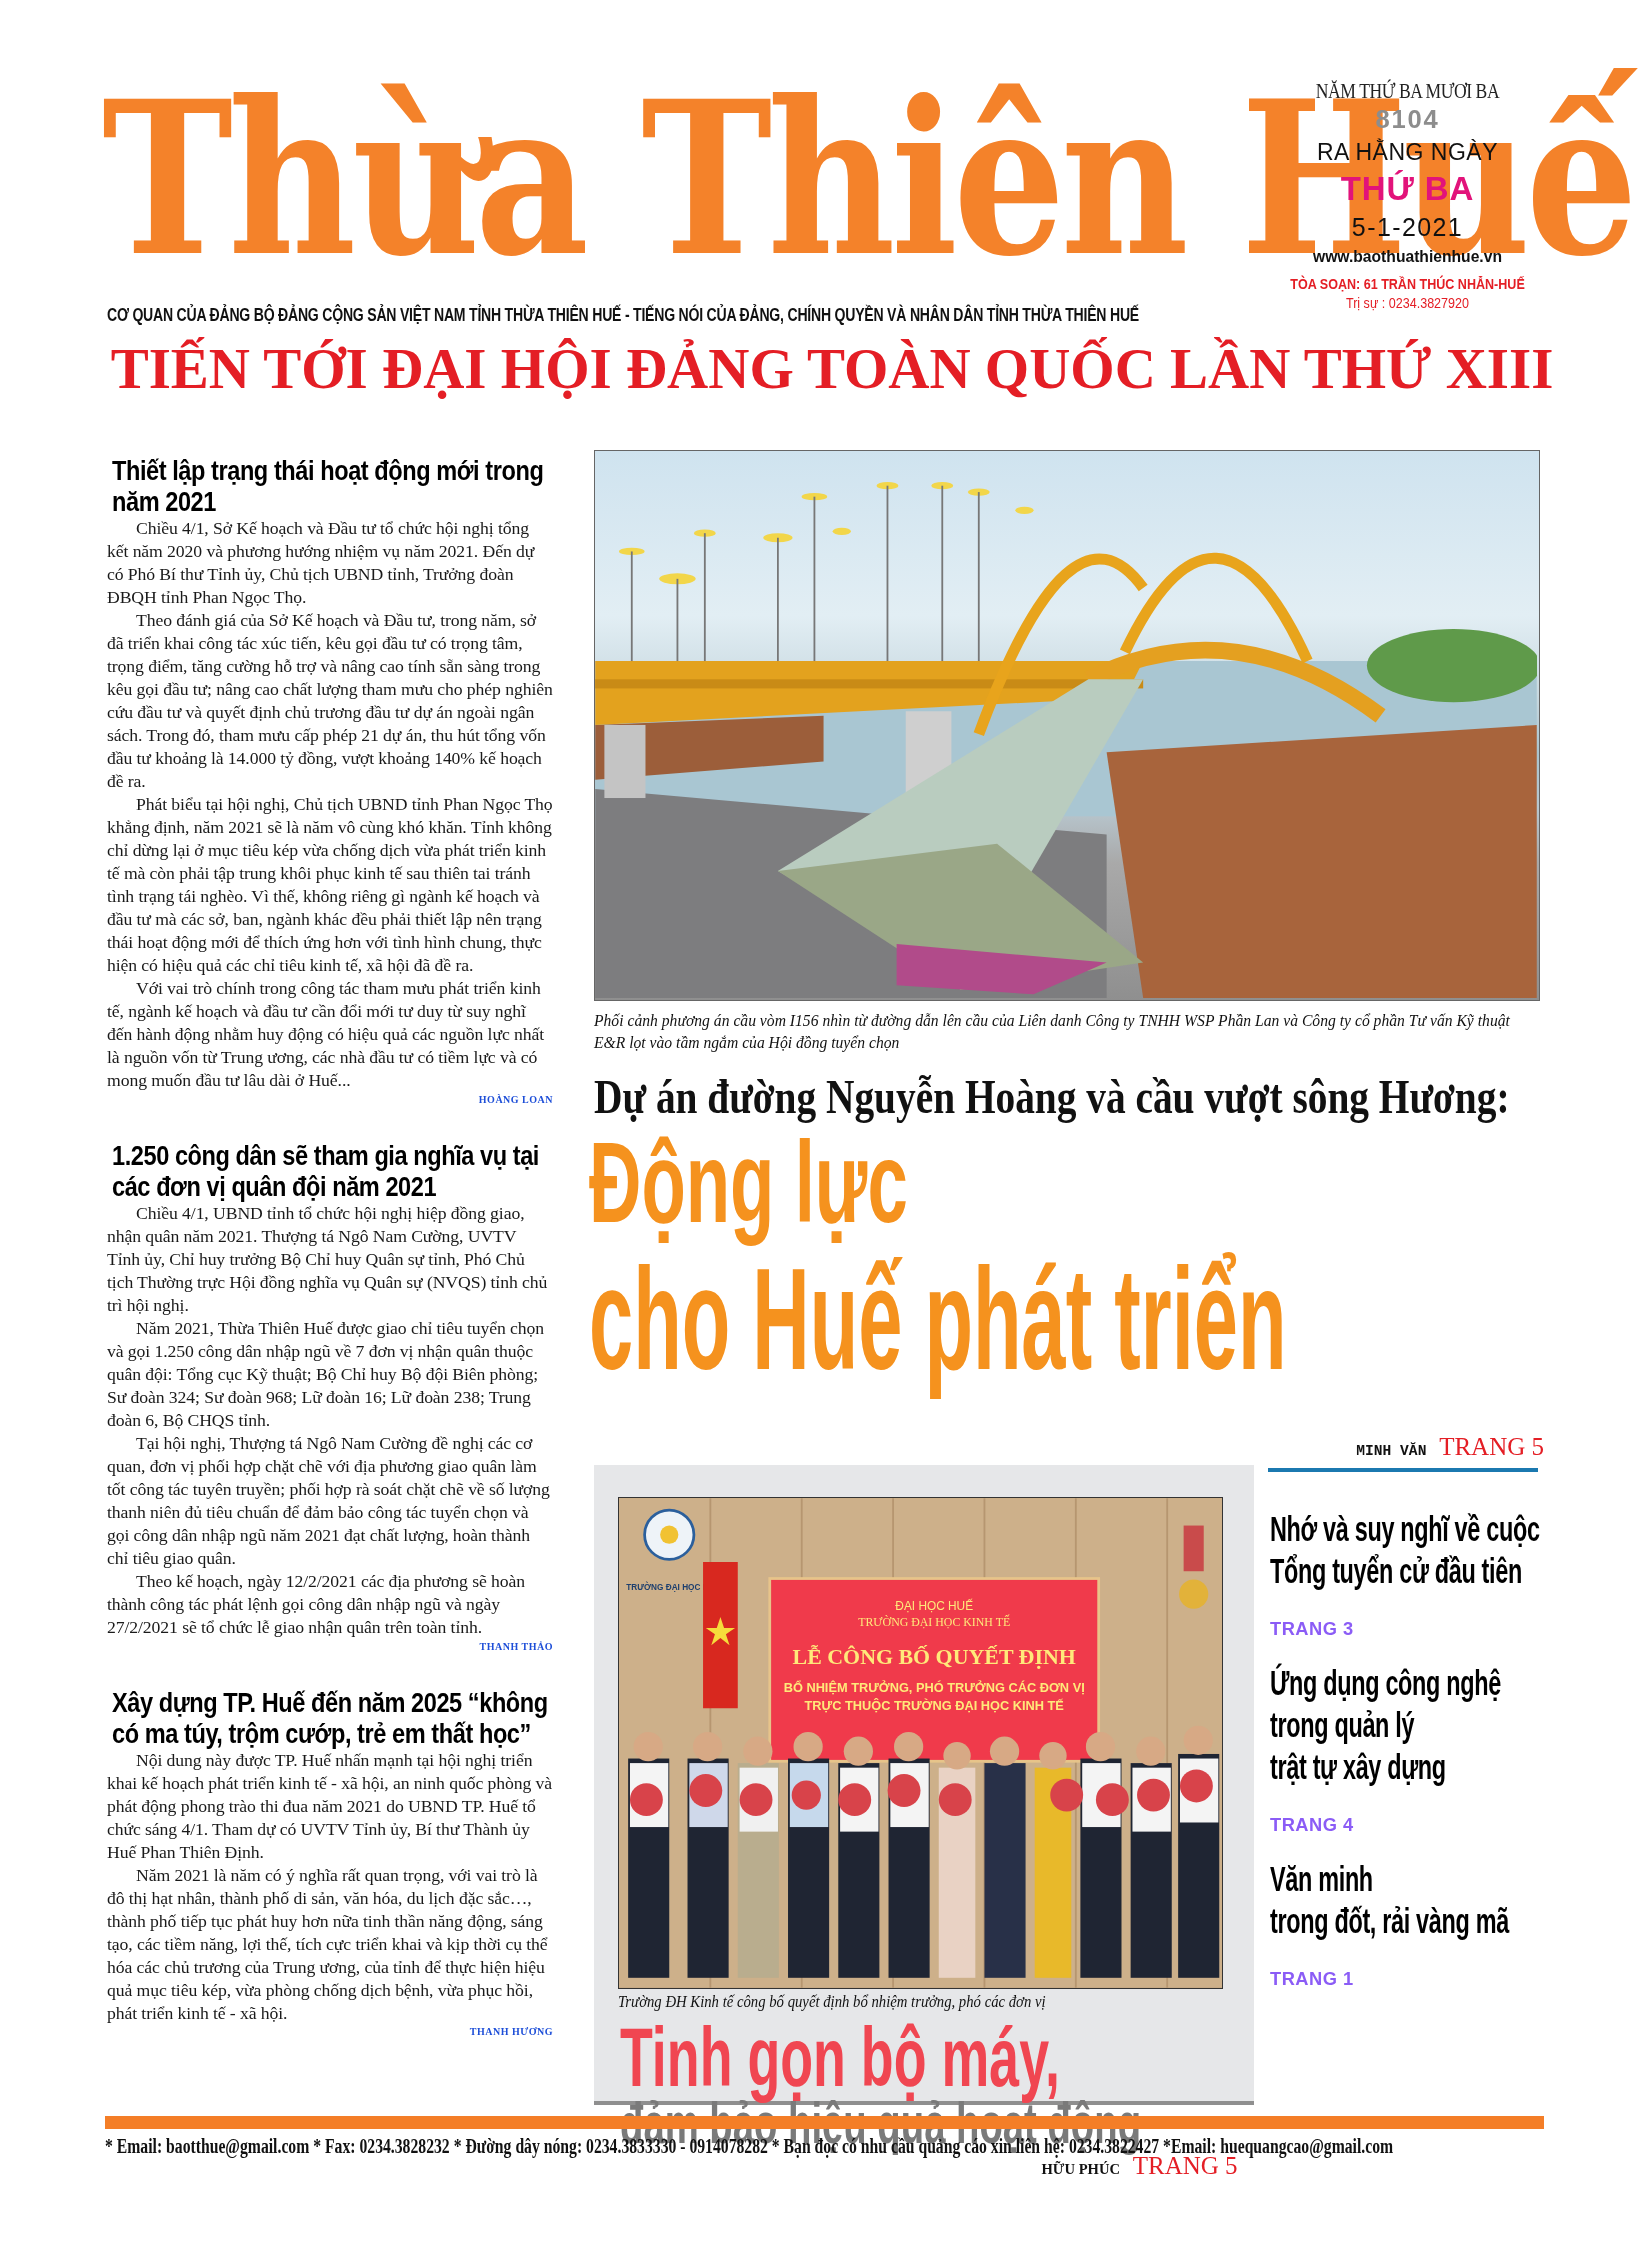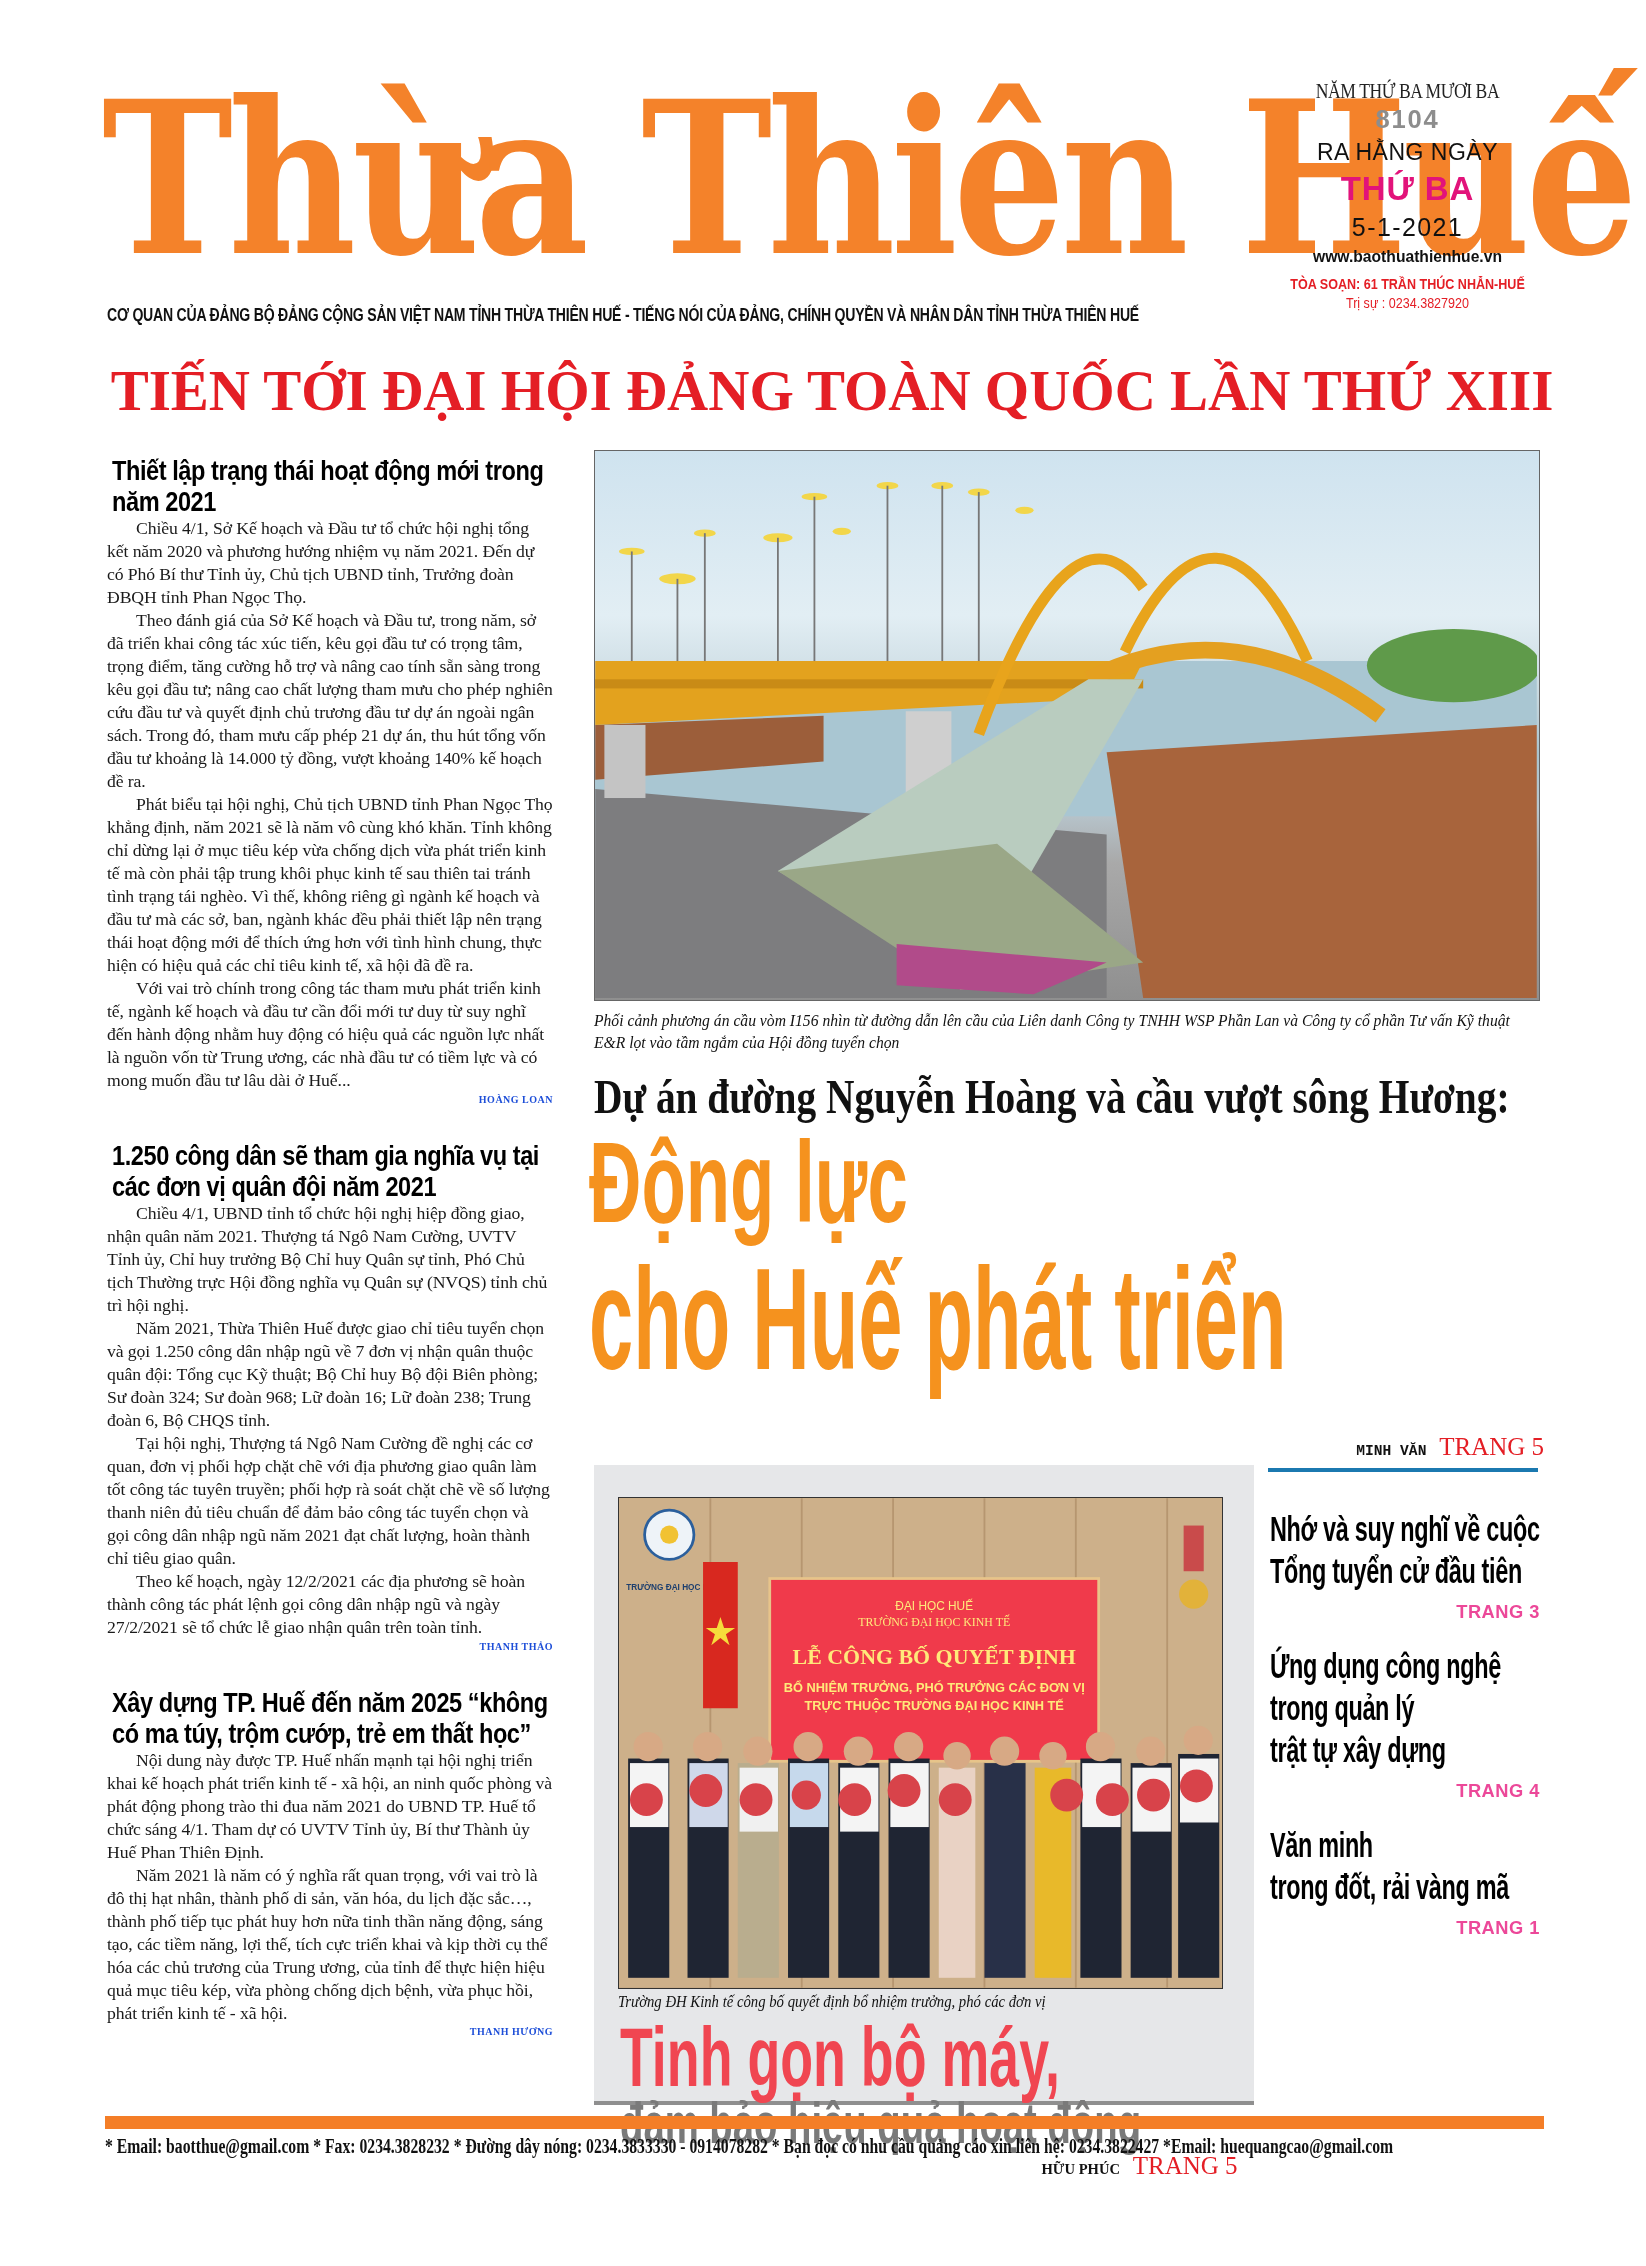--- a/index.html
+++ b/index.html
@@ -26,21 +26,21 @@
   #masthead-info .office { font-family: "Liberation Sans", sans-serif; font-weight: bold; font-size: 14.6px; color: #e41e25; margin-top: 9.1px; white-space: nowrap; transform: scaleX(0.86); }
   #masthead-info .phone { font-family: "Liberation Sans", sans-serif; font-size: 14.6px; color: #e41e25; margin-top: 2.7px; transform: scaleX(0.86); }
 
   #tagline {
     left: 107px; top: 304px; width: 1179px; white-space: nowrap;
     font-family: "Liberation Sans", sans-serif; font-weight: bold; font-size: 19px; color: #111;
     transform: scaleX(0.74); transform-origin: left center; letter-spacing: -0.3px;
   }
 
   #banner-headline {
-    left: 101px; top: 358px; width: 1462px; white-space: nowrap; text-align: center;
+    left: 101px; top: 336px; width: 1462px; white-space: nowrap; text-align: center;
     font-family: "Liberation Serif", serif; font-weight: bold; font-size: 57px; color: #e41e25;
     letter-spacing: 0px;
   }
 
   
   #left-column { left: 107px; top: 455px; width: 446px; }
   .article { margin-bottom: 35px; }
   .article-title {
     font-family: "Liberation Sans", sans-serif; font-weight: bold; font-size: 27.4px; line-height: 31px;
     color: #000; letter-spacing: -0.5px; transform: scaleX(0.86); transform-origin: left center;
@@ -109,22 +109,22 @@
   #feature-byline { position: absolute; right: 16.4px; top: 687px; white-space: nowrap; }
 
   
   #sidebar { left: 1270px; top: 1508px; width: 283px; }
   .side-item { margin-bottom: 0px; }
   .side-title {
     font-family: "Liberation Sans", sans-serif; font-weight: bold; font-size: 35px; line-height: 42px; color: #000;
     transform: scaleX(0.67); transform-origin: left top; width: 150%; letter-spacing: -0.5px;
   }
   .side-page {
-    text-align: right; width: 270px; font-family: "Liberation Sans", sans-serif; font-weight: 900; font-size: 18.3px;
-    color: #ec4899; letter-spacing: 0.5px; margin-top: 9px; margin-bottom: 22px;
+    width: 270px; font-family: "Liberation Sans", sans-serif; font-weight: 900; font-size: 18.3px;
+    color: #8b5cf6; letter-spacing: 0.5px; margin-top: 26px; margin-bottom: 22px;
   }
 
   
   #footer-bar { left: 105px; top: 2116px; width: 1439px; height: 12.8px; background: #f47e27; }
   #footer-text {
     left: 105px; top: 2135px; width: 1645px; white-space: nowrap;
     font-family: "Liberation Serif", serif; font-weight: bold; font-size: 20px; color: #111;
     transform: scaleX(0.785); transform-origin: left top;
   }
 </style>

